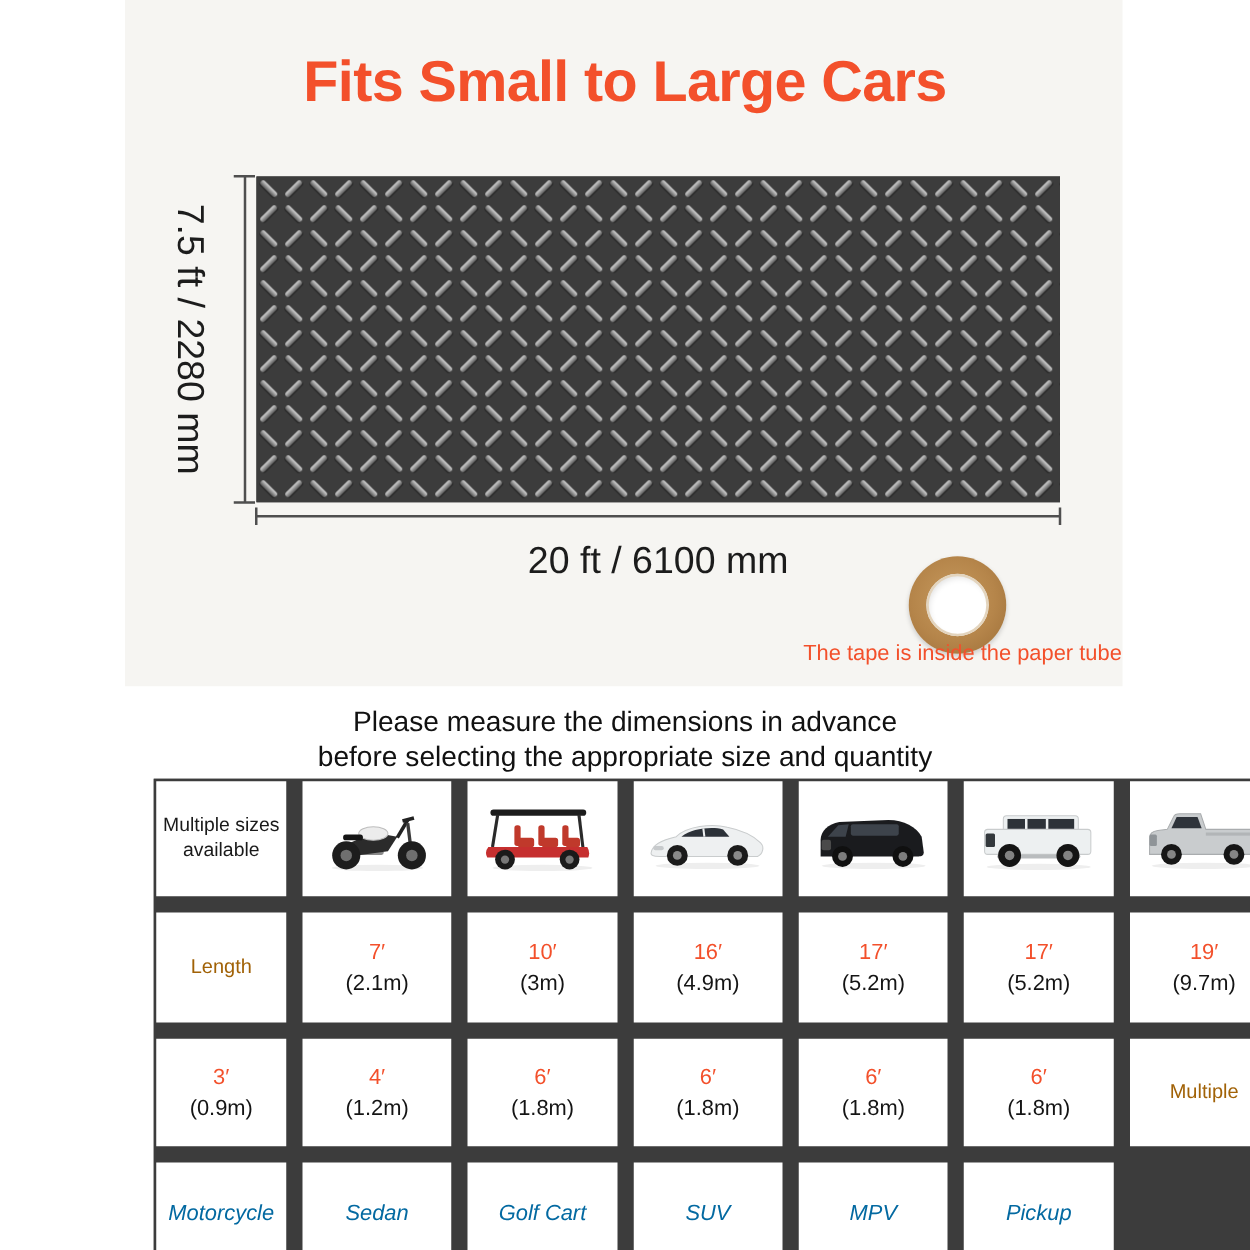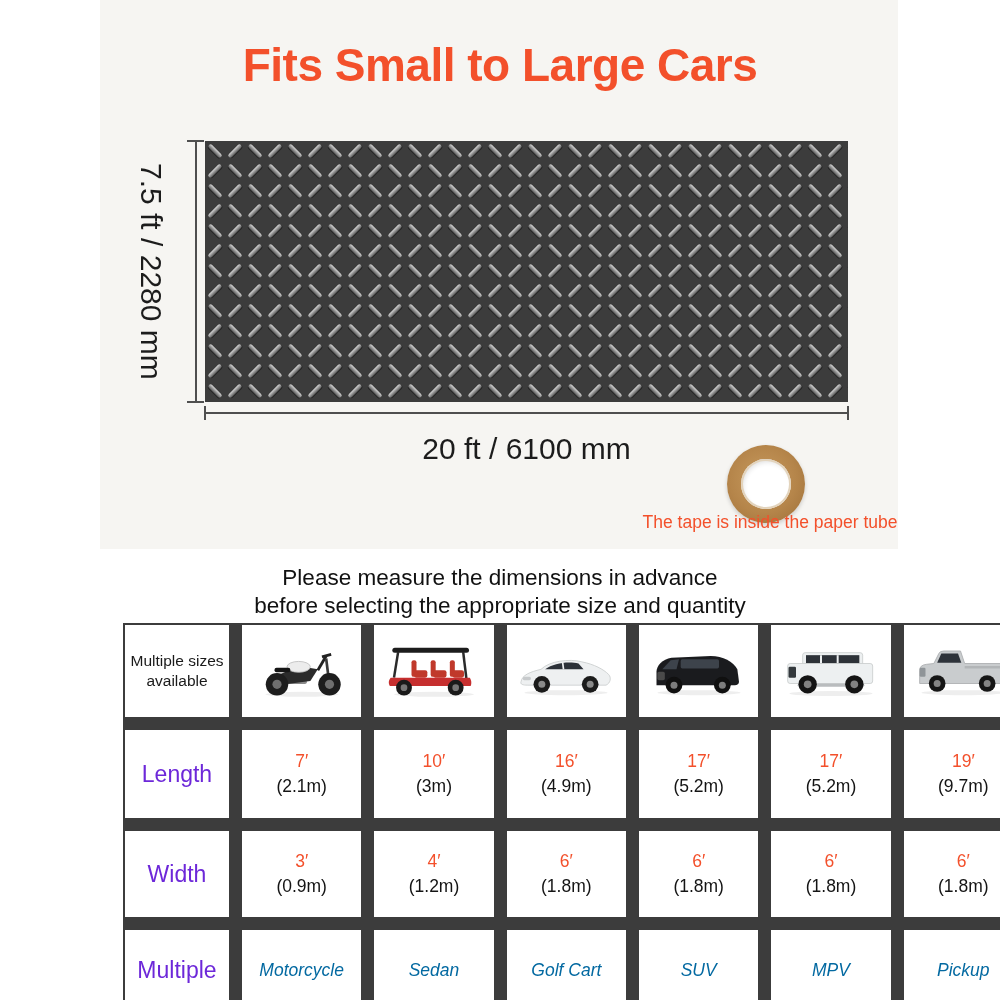--- a/index.html
+++ b/index.html
@@ -52,21 +52,21 @@
   }
   
   .size-table{
     position:absolute;left:123px;top:623px;width:902px;
     display:grid;grid-template-columns:104px repeat(6,1fr);
     grid-template-rows:92px 88px 86px 80px;
     gap:13px;background:#3c3c3c;border:2px solid #3c3c3c;box-sizing:border-box;
   }
   .cell{background:#ffffff;display:flex;flex-direction:column;align-items:center;justify-content:center;text-align:center;}
   .corner-cell{font-size:15.5px;line-height:20px;color:#1a1a1a;}
-  .rowlabel{font-size:23px;color:#6d28d9;}
+  .rowlabel{font-size:16px;color:#a16207;}
   .ft{font-size:17.5px;color:#F3502B;font-weight:500;}
   .mt{font-size:17.5px;color:#141414;margin-top:4px;}
   .model{font-size:17.5px;color:#0369a1;font-style:italic;}
   .veh{width:100px;height:62px;}
 </style>
 </head>
 <body>
 
 <div id="stage">
 
@@ -249,21 +249,20 @@
     </div>
     <div class="cell">
       <span class="ft">17′</span>
       <span class="mt">(5.2m)</span>
     </div>
     <div class="cell">
       <span class="ft">19′</span>
       <span class="mt">(9.7m)</span>
     </div>
 
-    <div class="cell rowlabel">Width</div>
     <div class="cell">
       <span class="ft">3′</span>
       <span class="mt">(0.9m)</span>
     </div>
     <div class="cell">
       <span class="ft">4′</span>
       <span class="mt">(1.2m)</span>
     </div>
     <div class="cell">
       <span class="ft">6′</span>

